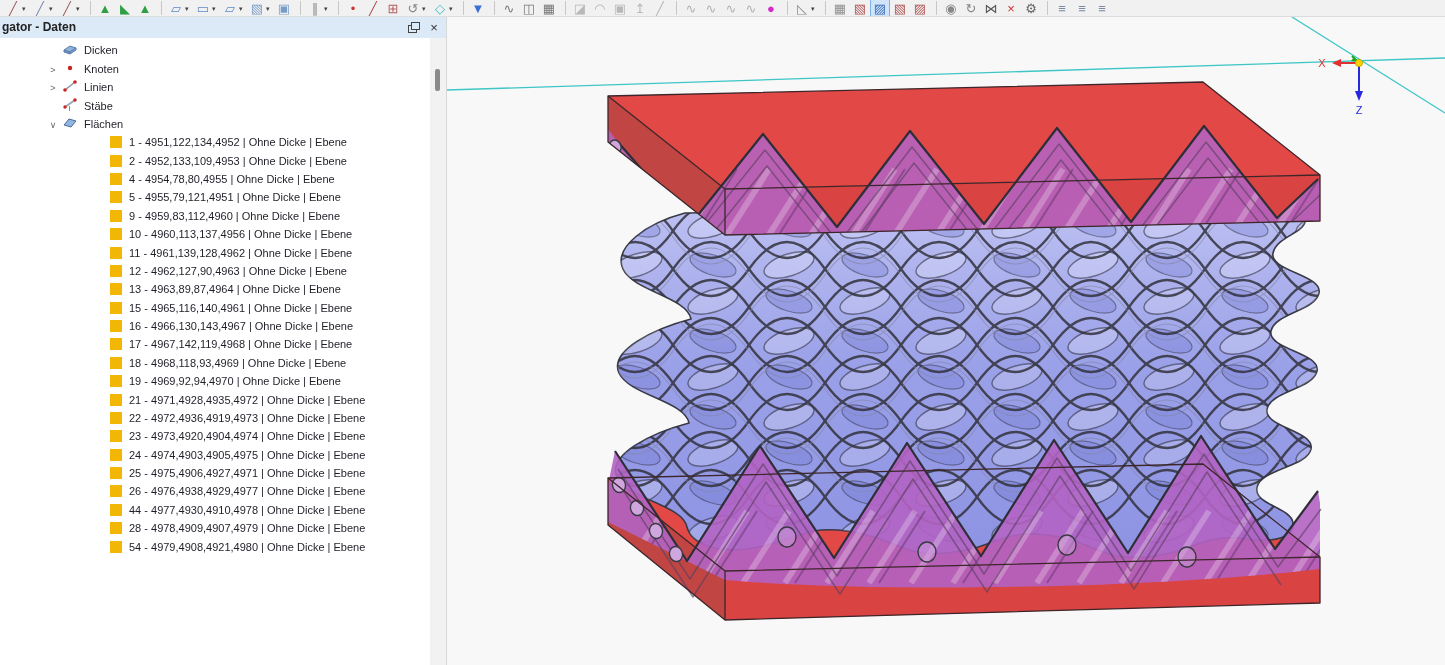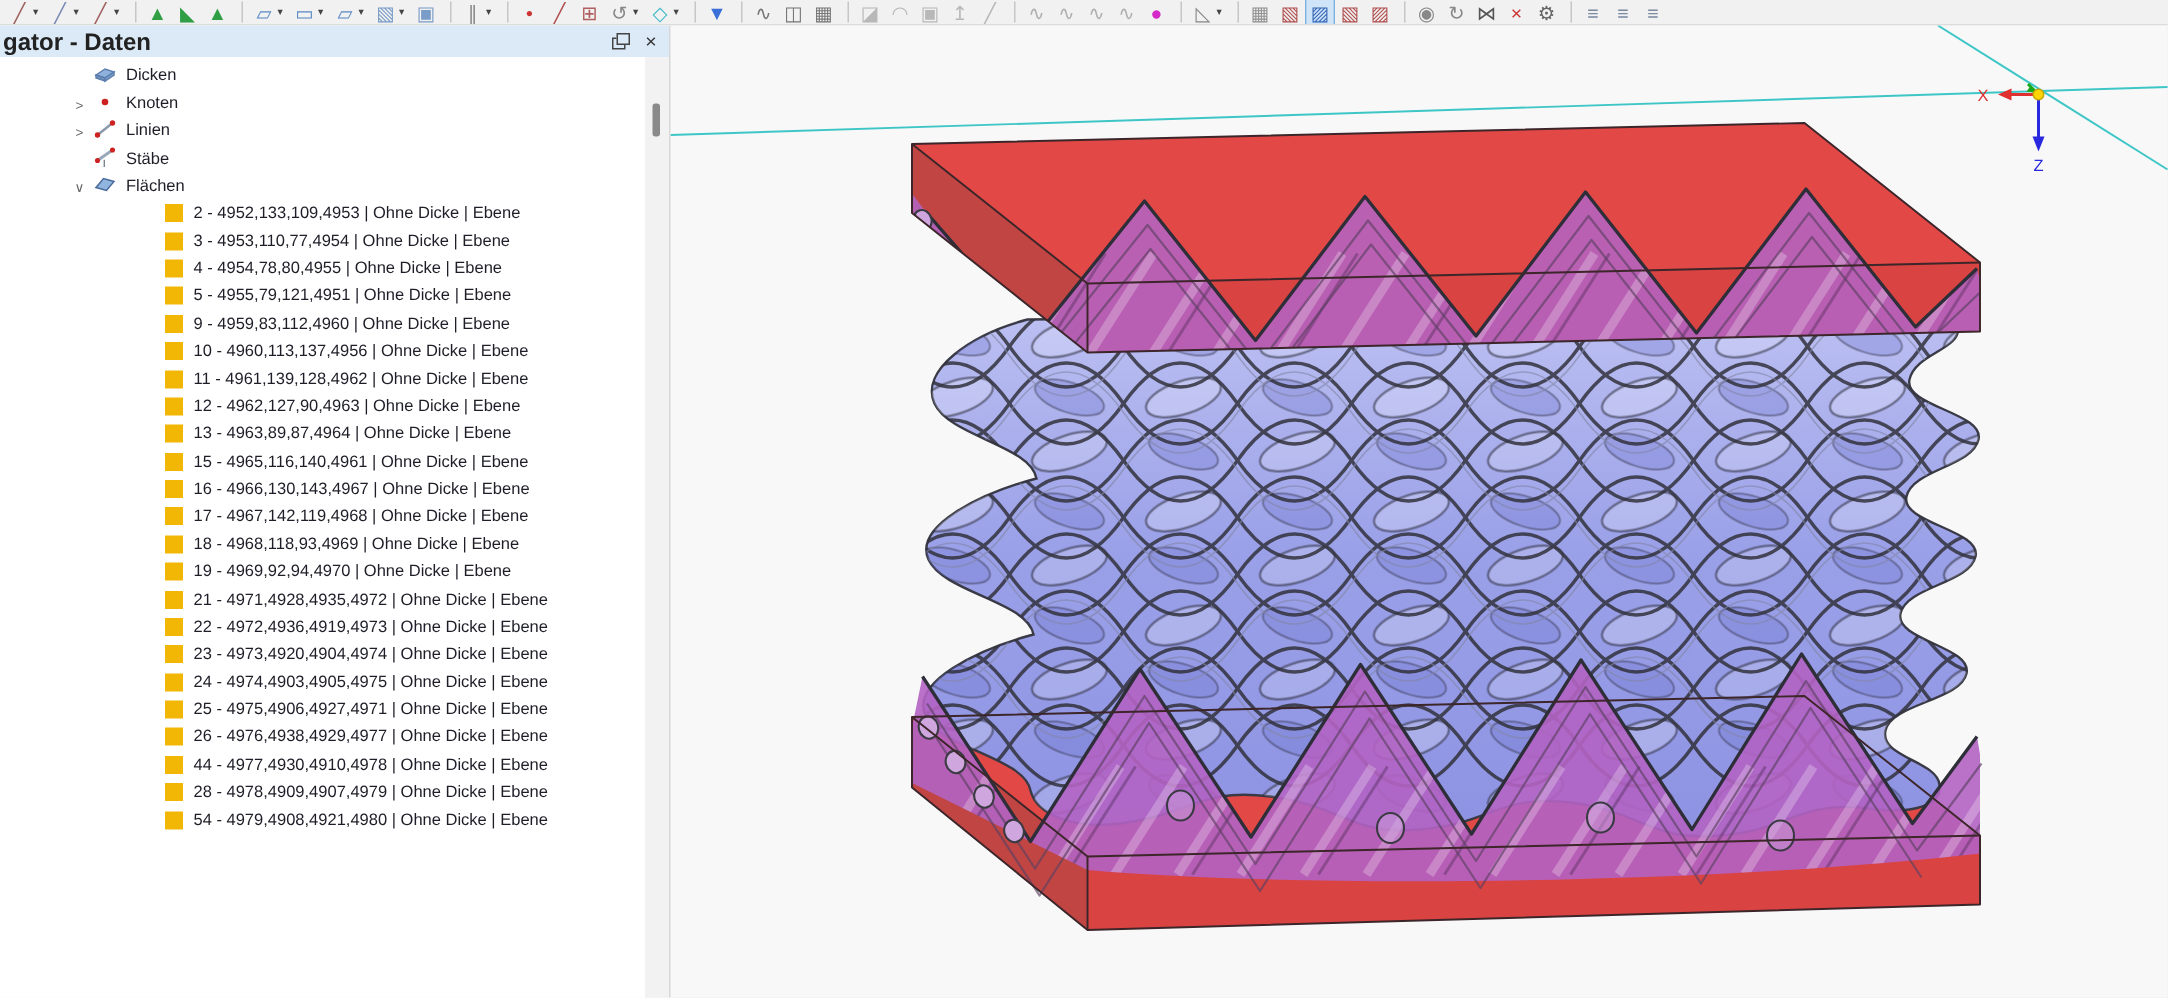--- a/index.html
+++ b/index.html
@@ -9,21 +9,21 @@
     border-bottom:1px solid #dcdcdc;display:flex;align-items:flex-end;overflow:hidden;padding-left:4px;box-sizing:border-box;}
   .tb-item{display:flex;align-items:flex-end;height:17px;margin-right:2px;cursor:default;}
   .tb-glyph{font-size:13px;line-height:15px;width:18px;text-align:center;}
   .tb-caret{font-size:7px;color:#444;line-height:14px;width:7px;}
   .tb-sep{width:1px;height:14px;background:#c6c6c6;margin:0 5px 1px 5px;}
   .tb-item.selected{background:#cfe4f8;outline:1px solid #7fb2e0;}
   
   .panel{position:absolute;left:0;top:17px;width:446px;bottom:0;background:#fff;}
   .panel-header{position:absolute;left:0;top:0;width:100%;height:21px;background:#dce9f6;
     border-bottom:1px solid #c9d9ea;}
-  .panel-title{position:absolute;left:2px;top:3px;font-size:16px;font-weight:bold;color:#222;}
+  .panel-title{position:absolute;left:2px;top:3px;font-size:12px;font-weight:bold;color:#222;}
   .ph-btn{position:absolute;top:3px;width:16px;height:15px;text-align:center;cursor:default;}
   .ph-float{right:26px;}
   .ph-float .sq{position:absolute;left:4px;top:5px;width:7px;height:6px;border:1px solid #444;background:#dce9f6;}
   .ph-float .sq2{left:7px;top:2px;background:#dce9f6;}
   .ph-close{right:4px;font-size:13px;color:#333;line-height:15px;}
   .tree{position:absolute;left:0;top:21px;width:430px;bottom:0;overflow:hidden;background:#fff;}
   .trow{height:18.38px;display:flex;align-items:flex-end;font-size:11px;color:#1e1e28;white-space:nowrap;cursor:default;}
   .trow .chev{width:18px;margin-left:44px;color:#666;font-size:9px;text-align:center;}
   .trow .ticon{width:22px;display:flex;align-items:center;}
   .trow.surf{padding-left:110px;}
@@ -267,25 +267,25 @@
         <span class="chev">∨</span>
         <span class="ticon">
           <svg width="16" height="14">
             <path d="M2 9 L7 3 L14 5 L9 11 Z" fill="#90b6e0" stroke="#4a6a9a"></path>
           </svg>
         </span>
         <span>Flächen</span>
       </div>
       <div class="trow surf">
         <span class="sq-surf"></span>
+        <span>1 - 4951,122,134,4952 | Ohne Dicke | Ebene</span>
+      </div>
+      <div class="trow surf">
+        <span class="sq-surf"></span>
         <span>2 - 4952,133,109,4953 | Ohne Dicke | Ebene</span>
-      </div>
-      <div class="trow surf">
-        <span class="sq-surf"></span>
-        <span>3 - 4953,110,77,4954 | Ohne Dicke | Ebene</span>
       </div>
       <div class="trow surf">
         <span class="sq-surf"></span>
         <span>4 - 4954,78,80,4955 | Ohne Dicke | Ebene</span>
       </div>
       <div class="trow surf">
         <span class="sq-surf"></span>
         <span>5 - 4955,79,121,4951 | Ohne Dicke | Ebene</span>
       </div>
       <div class="trow surf">

